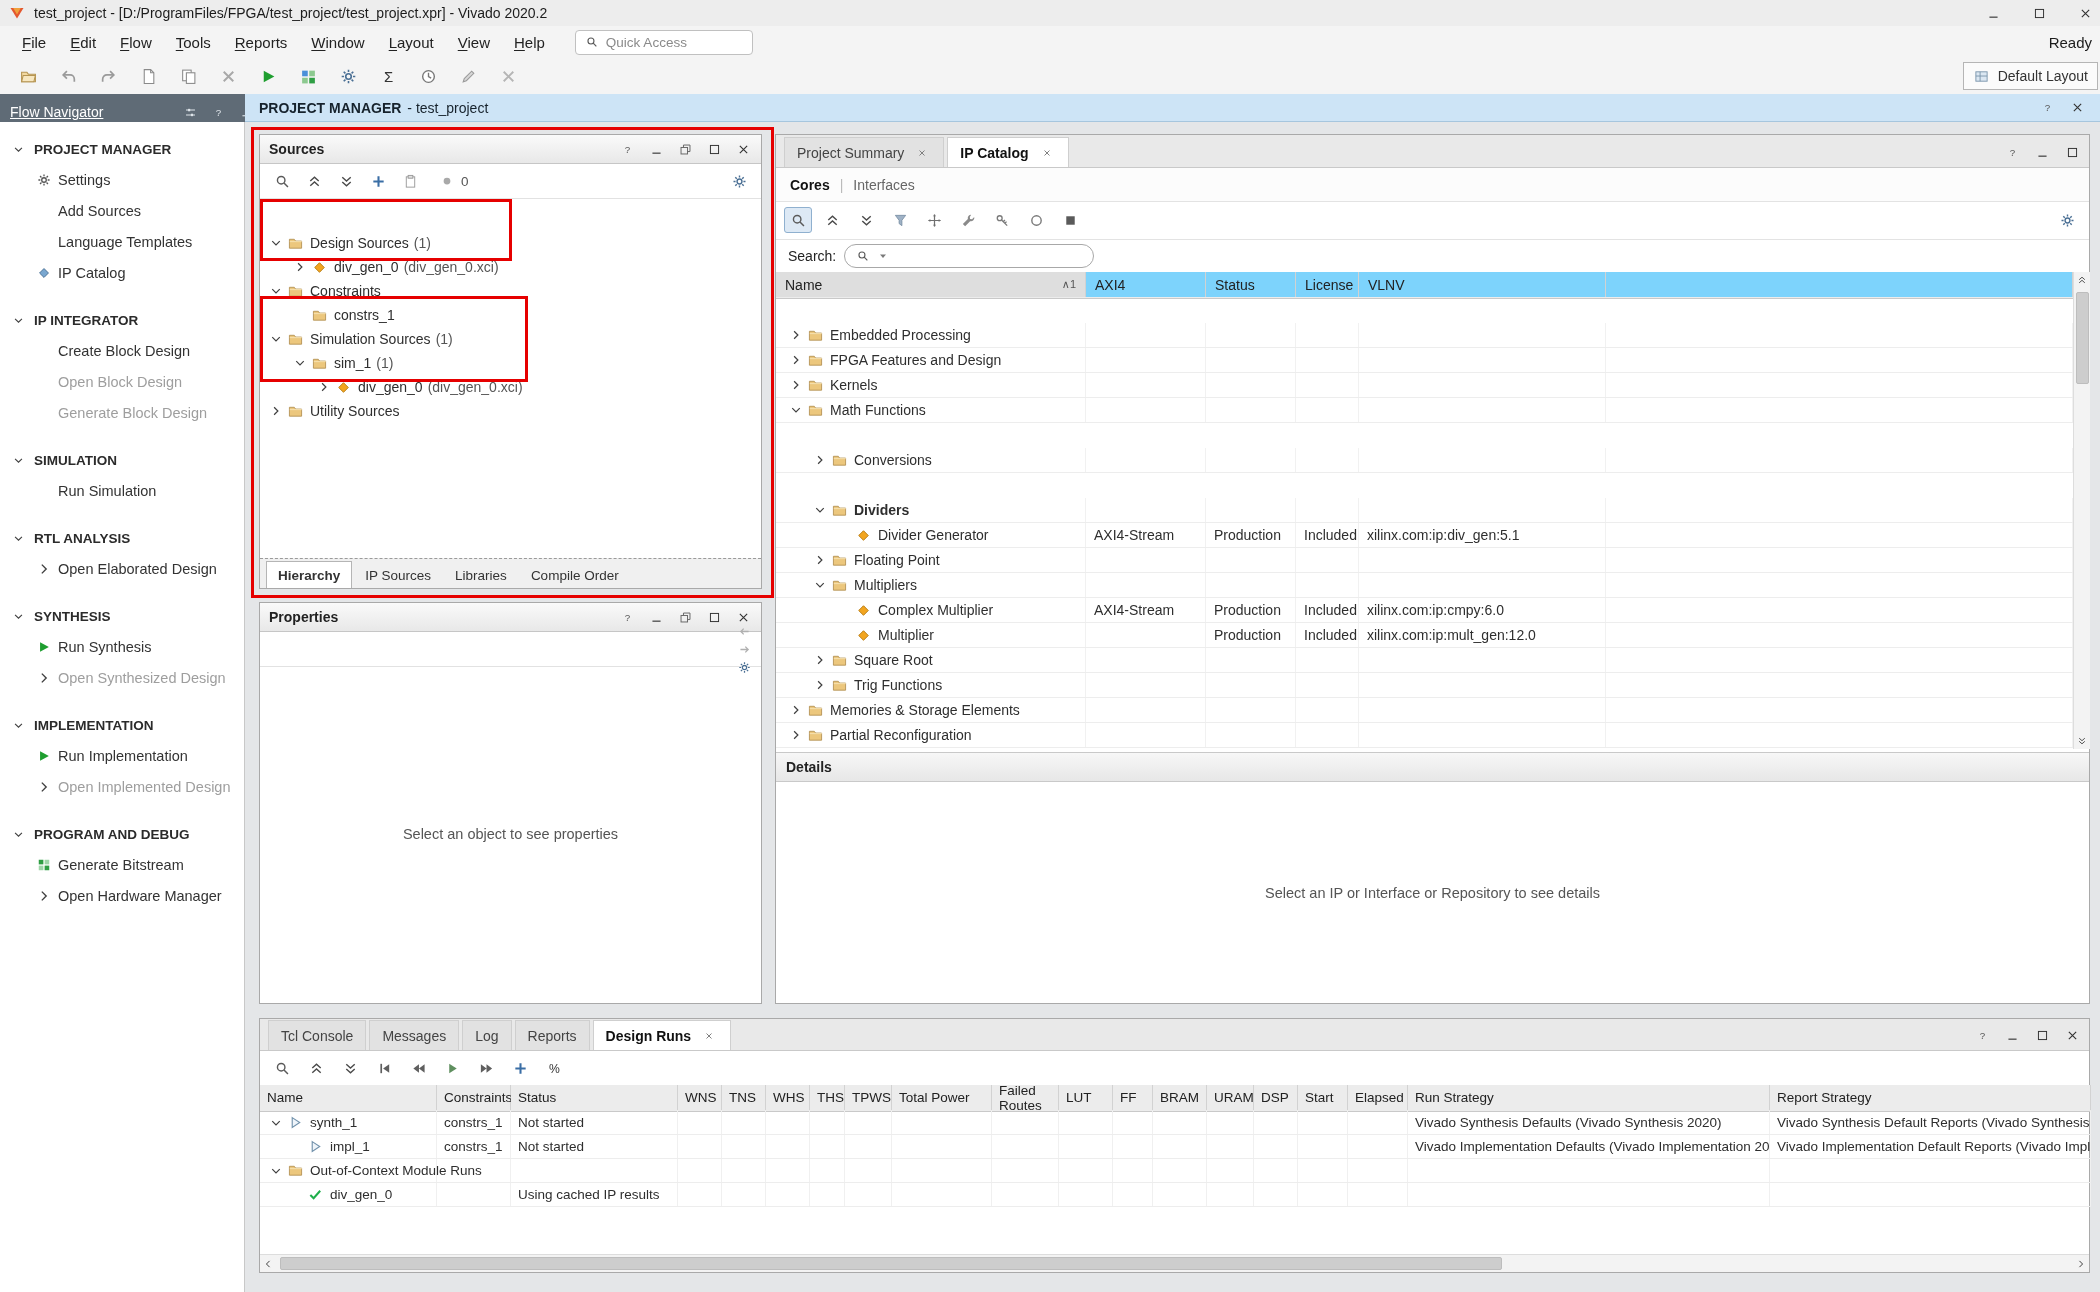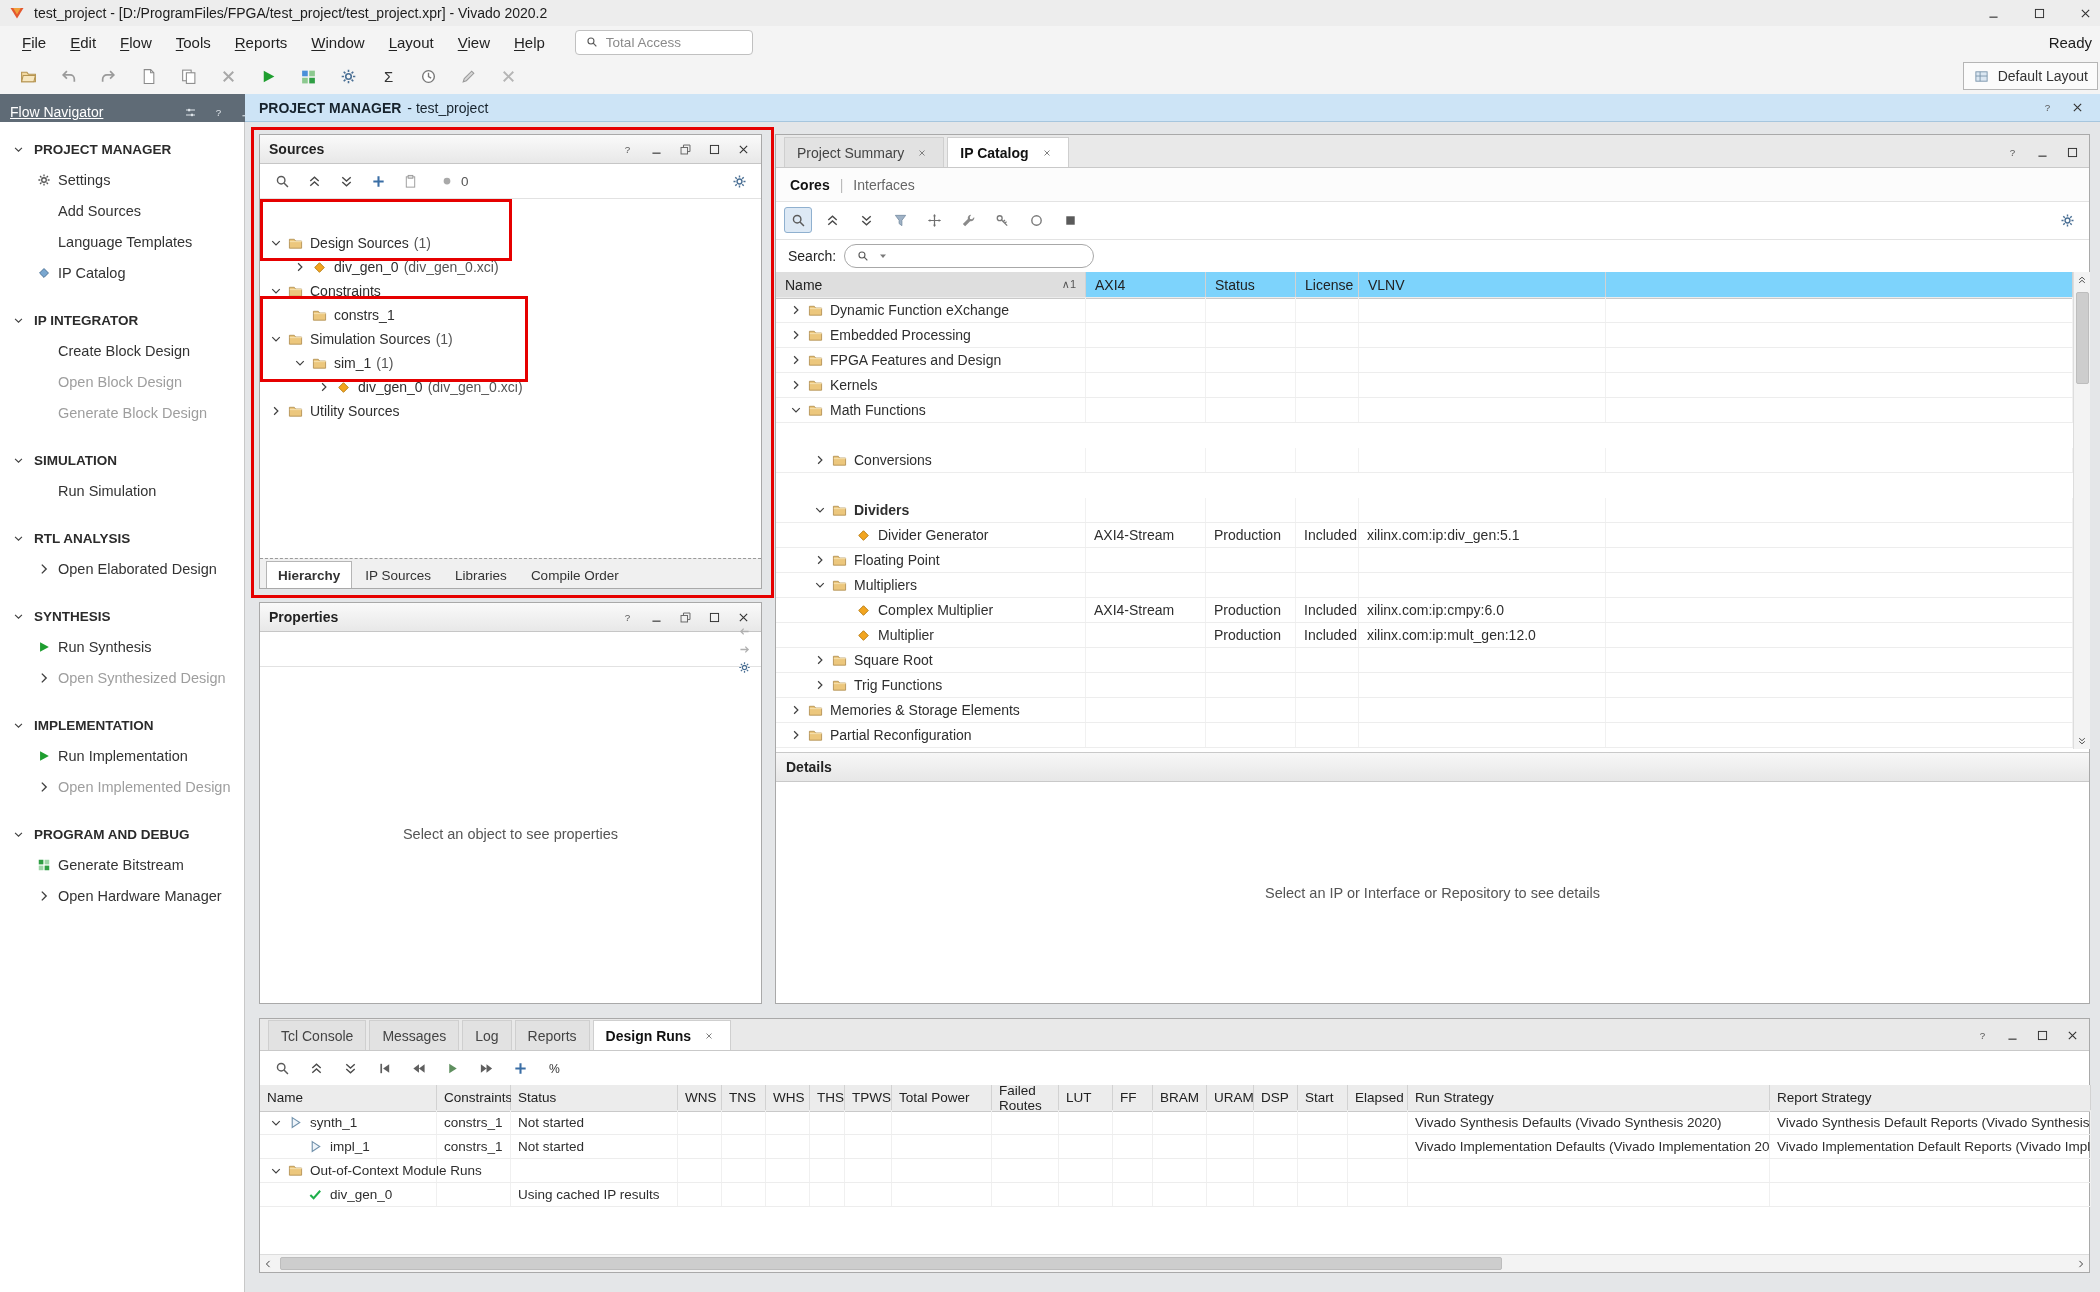--- a/index.html
+++ b/index.html
@@ -181,21 +181,21 @@
         <span class="menu-item"><u>V</u>iew</span>
         <span class="menu-item"><u>H</u>elp</span>
       </span>
     <div id="quick-access">
       <span class="icn">
           <svg viewBox="0 0 16 16" xmlns="http://www.w3.org/2000/svg">
             <circle cx="6.6" cy="6.6" r="4" fill="none" stroke="#5a5a5a" stroke-width="1.5"></circle>
             <path d="M9.6 9.6l4.2 4.2" stroke="#5a5a5a" stroke-width="1.6" fill="none"></path>
           </svg>
         </span>
-      <span>Total Access</span>
+      <span>Quick Access</span>
     </div>
     <span id="ready">Ready</span>
   </div>
 
   <div id="toolbar">
     <span style="display:flex;align-items:center;gap:8px;">
         <div class="tbtn">
           <svg viewBox="0 0 16 16" xmlns="http://www.w3.org/2000/svg">
             <path d="M1.5 4h5l1.3 1.8H14.5V13H1.5z" fill="#f3d9a0" stroke="#b59451"></path>
             <path d="M3 7h11.5L13 13H1.5z" fill="#f7e7c0" stroke="#b59451"></path>
@@ -887,41 +887,20 @@
         </div>
         <div class="hcell" style="left: 520px; width: 63px;">
           <span>License</span>
         </div>
         <div class="hcell" style="left: 583px; width: 247px;">
           <span>VLNV</span>
         </div>
         <div class="hcell" style="left: 830px; width: 467px;"></div>
       </div>
     <div id="icat-table-body">
-        <div class="irow" style="top: 0px;">
-          <div class="cell name" style="left: 0px; width: 310px; padding-left: 12px;">
-            <span class="exp">
-              <svg viewBox="0 0 16 16" xmlns="http://www.w3.org/2000/svg">
-                <path d="M5.5 3L10.5 8l-5 5" fill="none" stroke="#3f3f3f" stroke-width="1.6"></path>
-              </svg>
-            </span>
-            <span class="nico">
-              <svg viewBox="0 0 16 16" xmlns="http://www.w3.org/2000/svg">
-                <path d="M1.5 3.5h5.2l1.4 1.9h6.4V13H1.5z" fill="#ecc77d" stroke="#b08d4e" stroke-width="0.9"></path>
-                <path d="M1.9 6h12.8" stroke="#f6e3b4" stroke-width="1"></path>
-              </svg>
-            </span>
-            <span class="lbl">Dynamic Function eXchange</span>
-          </div>
-          <div class="cell" style="left: 310px; width: 120px;"></div>
-          <div class="cell" style="left: 430px; width: 90px;"></div>
-          <div class="cell" style="left: 520px; width: 63px;"></div>
-          <div class="cell" style="left: 583px; width: 247px;"></div>
-          <div class="cell" style="left: 830px; width: 467px;"></div>
-        </div>
         <div class="irow" style="top: 25px;">
           <div class="cell name" style="left: 0px; width: 310px; padding-left: 12px;">
             <span class="exp">
               <svg viewBox="0 0 16 16" xmlns="http://www.w3.org/2000/svg">
                 <path d="M5.5 3L10.5 8l-5 5" fill="none" stroke="#3f3f3f" stroke-width="1.6"></path>
               </svg>
             </span>
             <span class="nico">
               <svg viewBox="0 0 16 16" xmlns="http://www.w3.org/2000/svg">
                 <path d="M1.5 3.5h5.2l1.4 1.9h6.4V13H1.5z" fill="#ecc77d" stroke="#b08d4e" stroke-width="0.9"></path>

